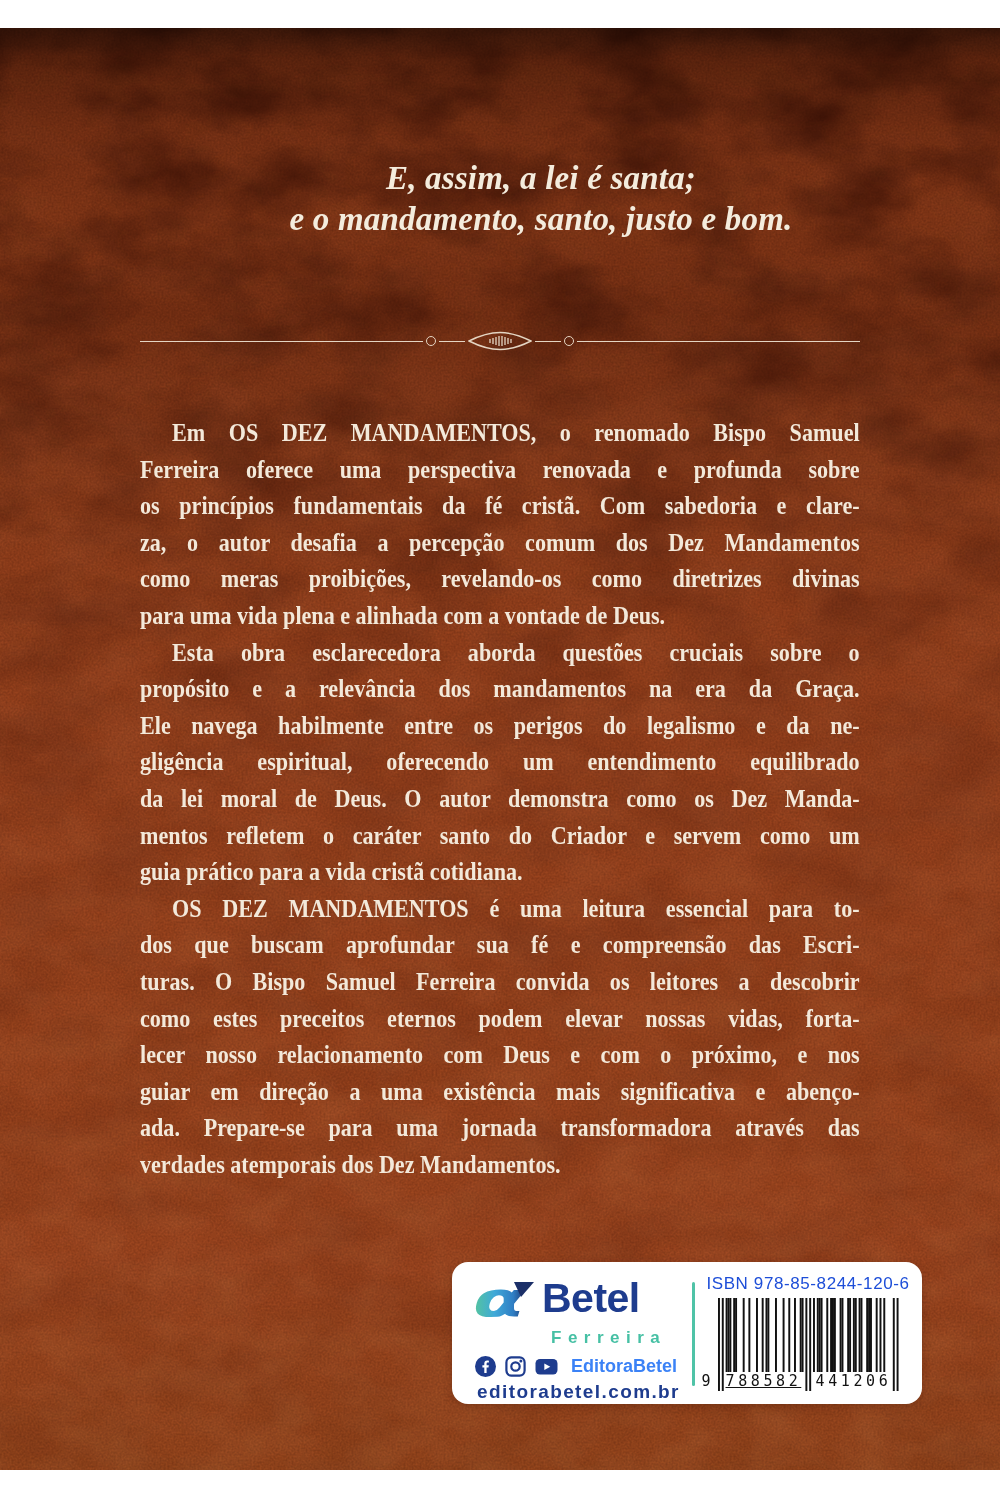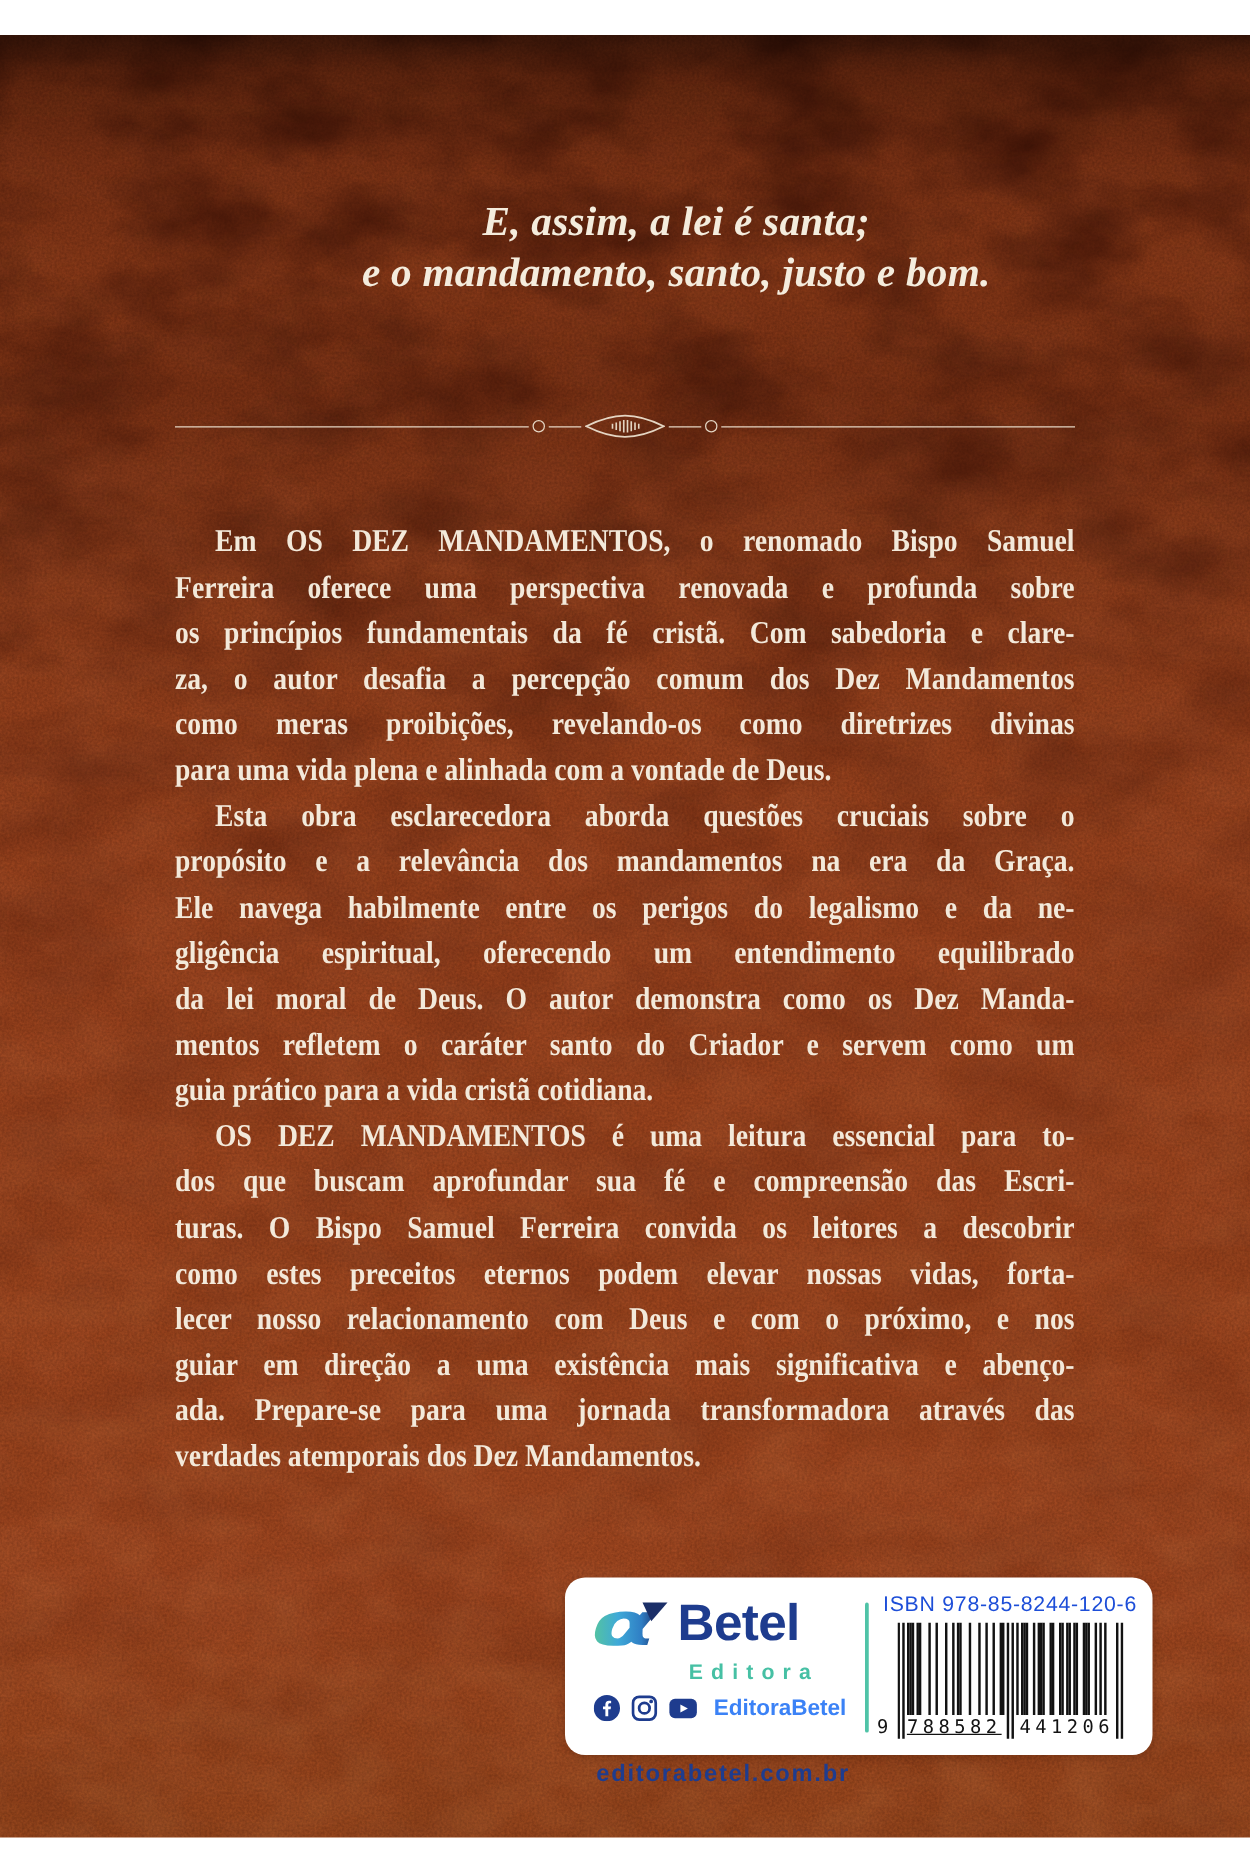--- a/index.html
+++ b/index.html
@@ -42,21 +42,21 @@
   .logo-row{position:absolute;left:20px;top:14px;display:flex;align-items:flex-start;}
   .betel-name{font-family:Liberation Sans, sans-serif;font-weight:700;font-size:41px;
               line-height:44px;color:#1e3c8e;letter-spacing:-.5px;margin-left:6px;}
   .editora{position:absolute;left:99px;top:66px;font-family:"Liberation Sans",sans-serif;
            font-weight:700;font-size:17px;letter-spacing:6.5px;color:#46c0a4;}
   .social-row{position:absolute;left:23px;top:94px;display:flex;align-items:center;}
   .social-row svg{display:block;margin-right:9px;}
   .handle{font-family:"Liberation Sans",sans-serif;font-weight:700;font-size:18px;color:#3b82f6;
           margin-left:4px;}
   .website{position:absolute;left:25px;top:119px;font-family:"Liberation Sans",sans-serif;
-           font-weight:700;font-size:19px;letter-spacing:1.4px;color:#1e3c8e;margin-top:28px;}
+           font-weight:700;font-size:19px;letter-spacing:1.4px;color:#1e3c8e;}
   .teal-divider{position:absolute;left:240px;top:20px;bottom:18px;width:3px;background:#4fc3a7;
                 border-radius:2px;}
   .pub-right{position:absolute;left:252px;top:12px;width:208px;}
   .isbn-label{font-family:"Liberation Sans",sans-serif;font-size:17px;letter-spacing:.6px;
               color:#1d4ed8;text-align:center;white-space:nowrap;}
   .barcode{position:relative;width:181px;height:96px;margin:4px auto 0;}
   .barcode svg{position:absolute;left:0;top:0;fill:#121212;}
   .bc-num{position:absolute;top:74px;font-family:"DejaVu Sans Mono",monospace;
           font-size:15px;color:#121212;background:transparent;}
   .bc-first{left:-16px;}
@@ -168,21 +168,21 @@
                 <stop offset="0.4" stop-color="#3fa9d8"></stop>
                 <stop offset="0.75" stop-color="#2f7ec4"></stop>
                 <stop offset="1" stop-color="#1b2f68"></stop>
               </linearGradient>
             </defs>
             <text x="1" y="40" font-family="DejaVu Sans, sans-serif" font-weight="bold" font-style="italic" font-size="48" fill="url(#ag)" textLength="52" lengthAdjust="spacingAndGlyphs">α</text>
             <path d="M42,6 L62,6 L49,21 Z" fill="#1b2f68"></path>
           </svg>
           <span class="betel-name">Betel</span>
         </div>
-        <div class="editora">Editora</div>
+        <div class="editora">Ferreira</div>
         <div class="social-row">
           <svg width="21" height="21" viewBox="0 0 21 21">
             <circle cx="10.5" cy="10.5" r="10.5" fill="#1e3c8e"></circle>
             <path d="M11.6,17 L11.6,11.4 L13.5,11.4 L13.8,9.2 L11.6,9.2 L11.6,7.8 C11.6,7.1 11.9,6.6 12.8,6.6 L13.9,6.6 L13.9,4.7 C13.6,4.7 12.9,4.6 12.1,4.6 C10.4,4.6 9.3,5.7 9.3,7.6 L9.3,9.2 L7.4,9.2 L7.4,11.4 L9.3,11.4 L9.3,17 Z" fill="#ffffff"></path>
           </svg>
           <svg width="21" height="21" viewBox="0 0 21 21">
             <rect x="1.4" y="1.4" width="18.2" height="18.2" rx="5" fill="none" stroke="#1e3c8e" stroke-width="2.2"></rect>
             <circle cx="10.5" cy="10.5" r="4.2" fill="none" stroke="#1e3c8e" stroke-width="2.2"></circle>
             <circle cx="15.9" cy="5.1" r="1.5" fill="#1e3c8e"></circle>
           </svg>

